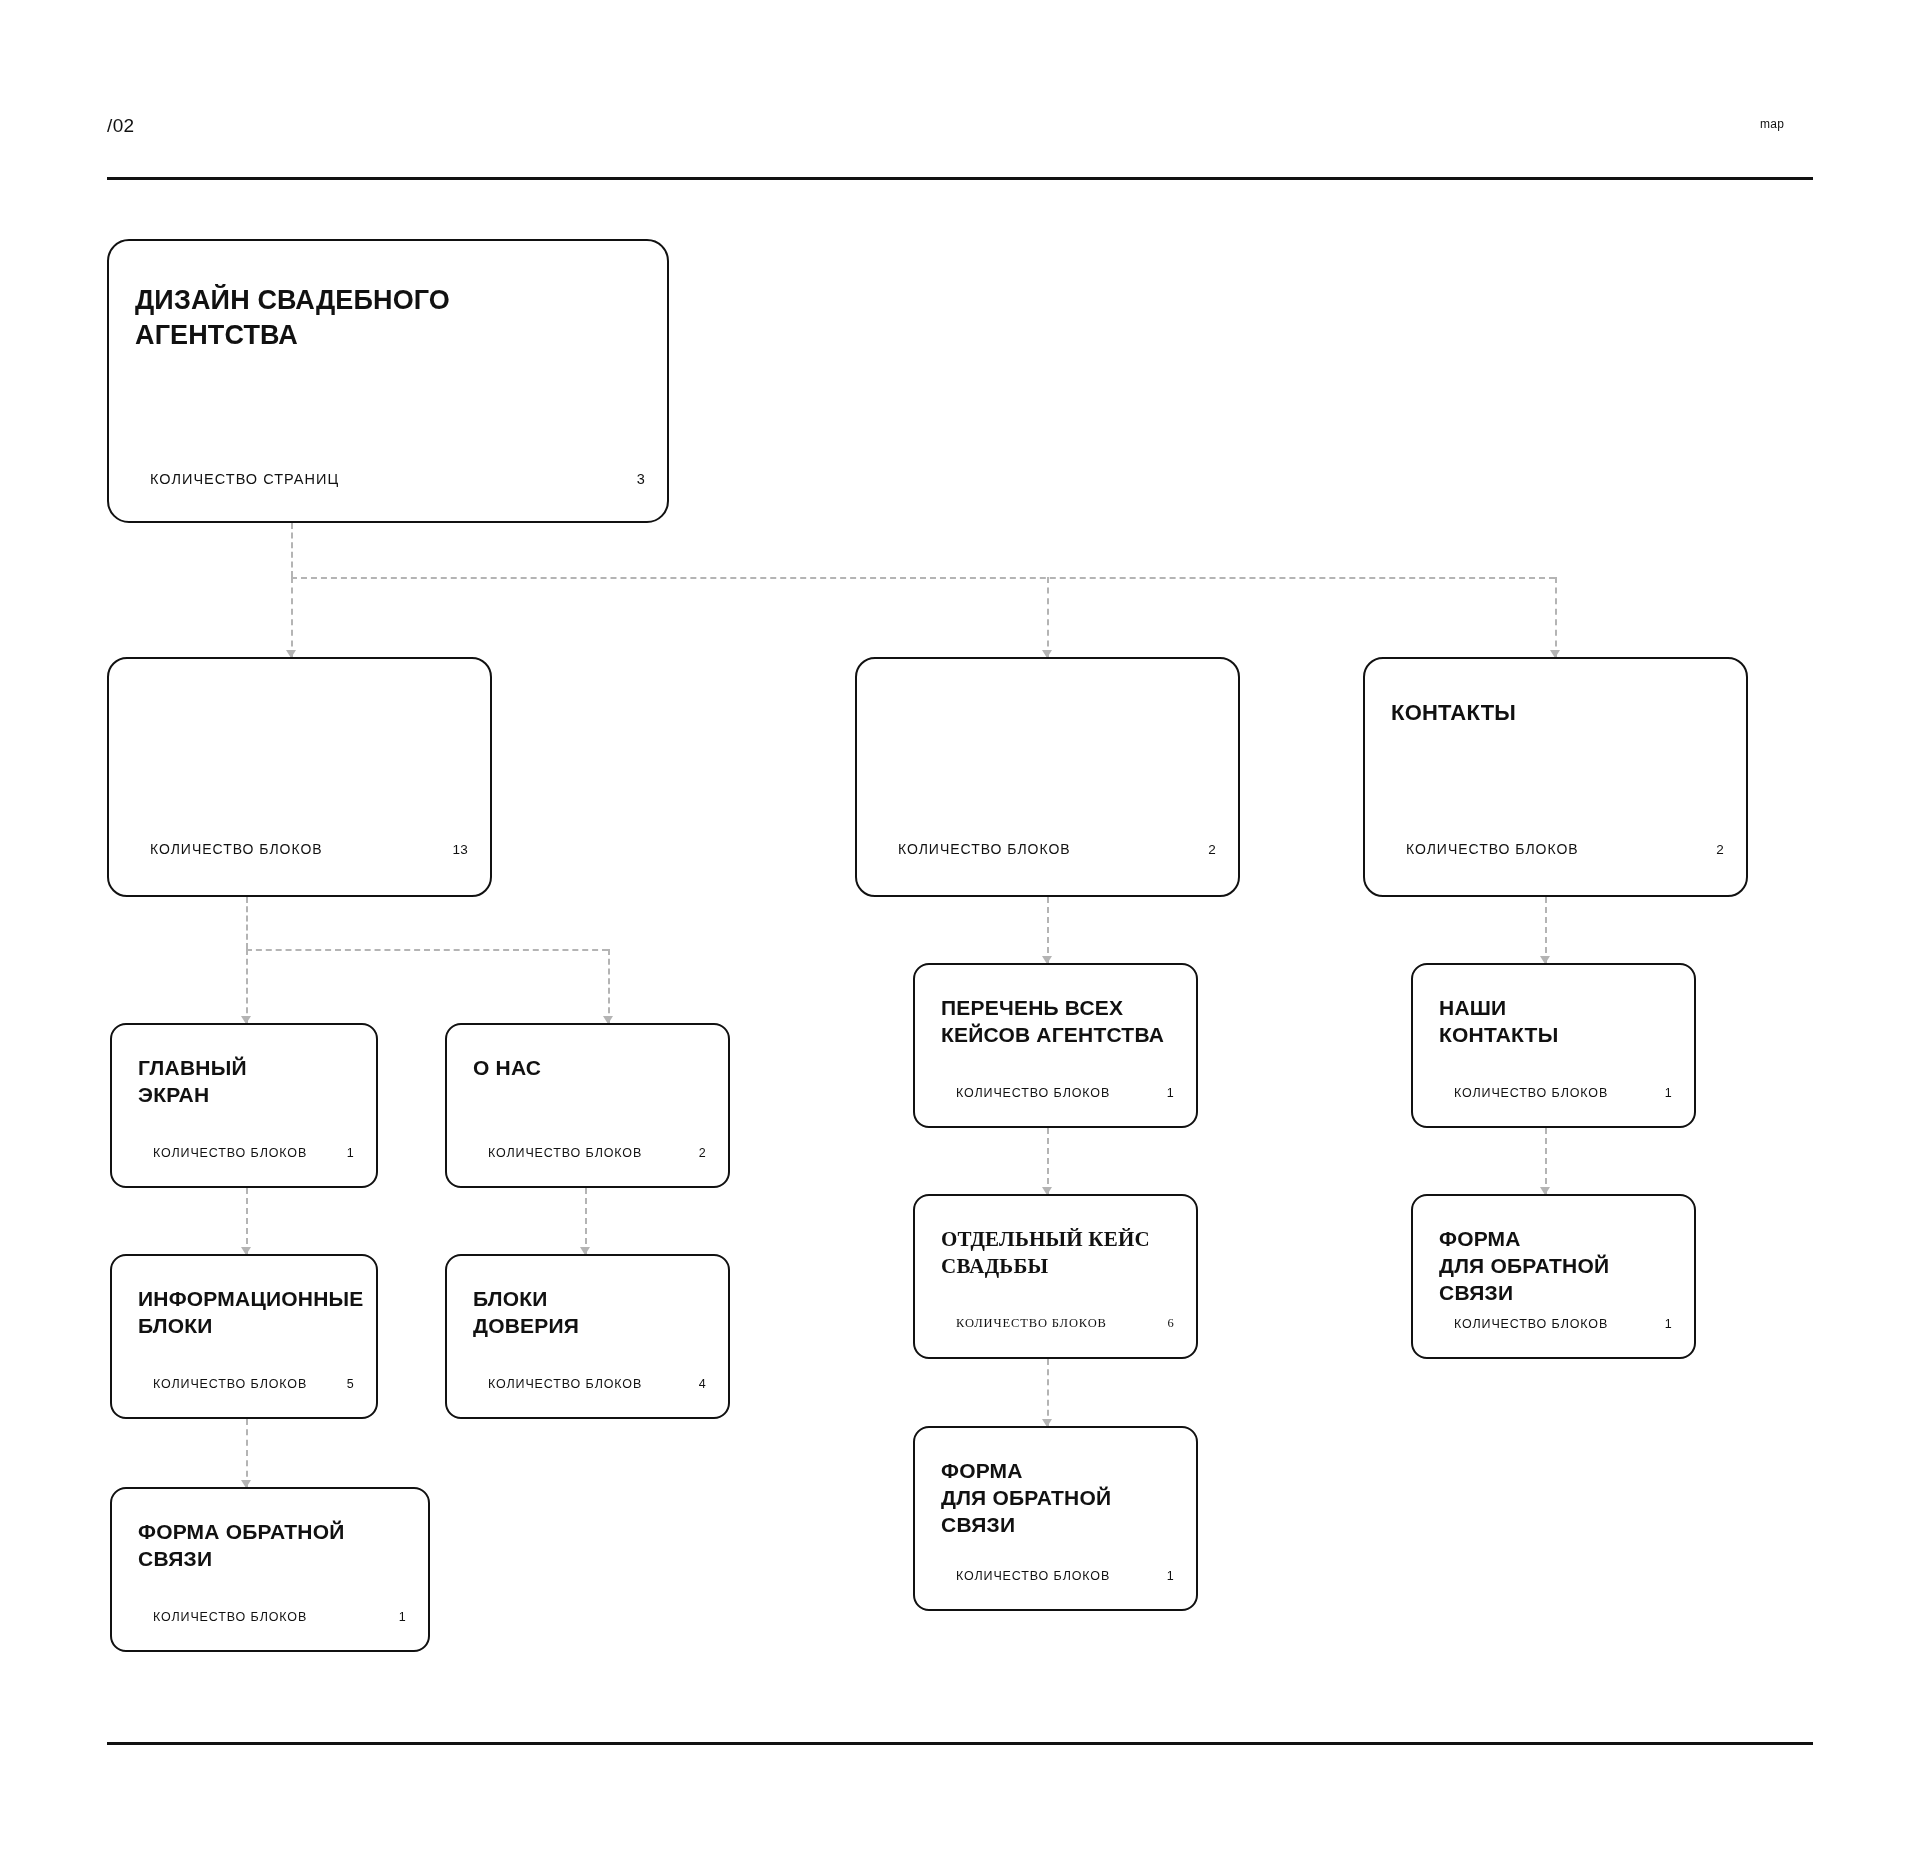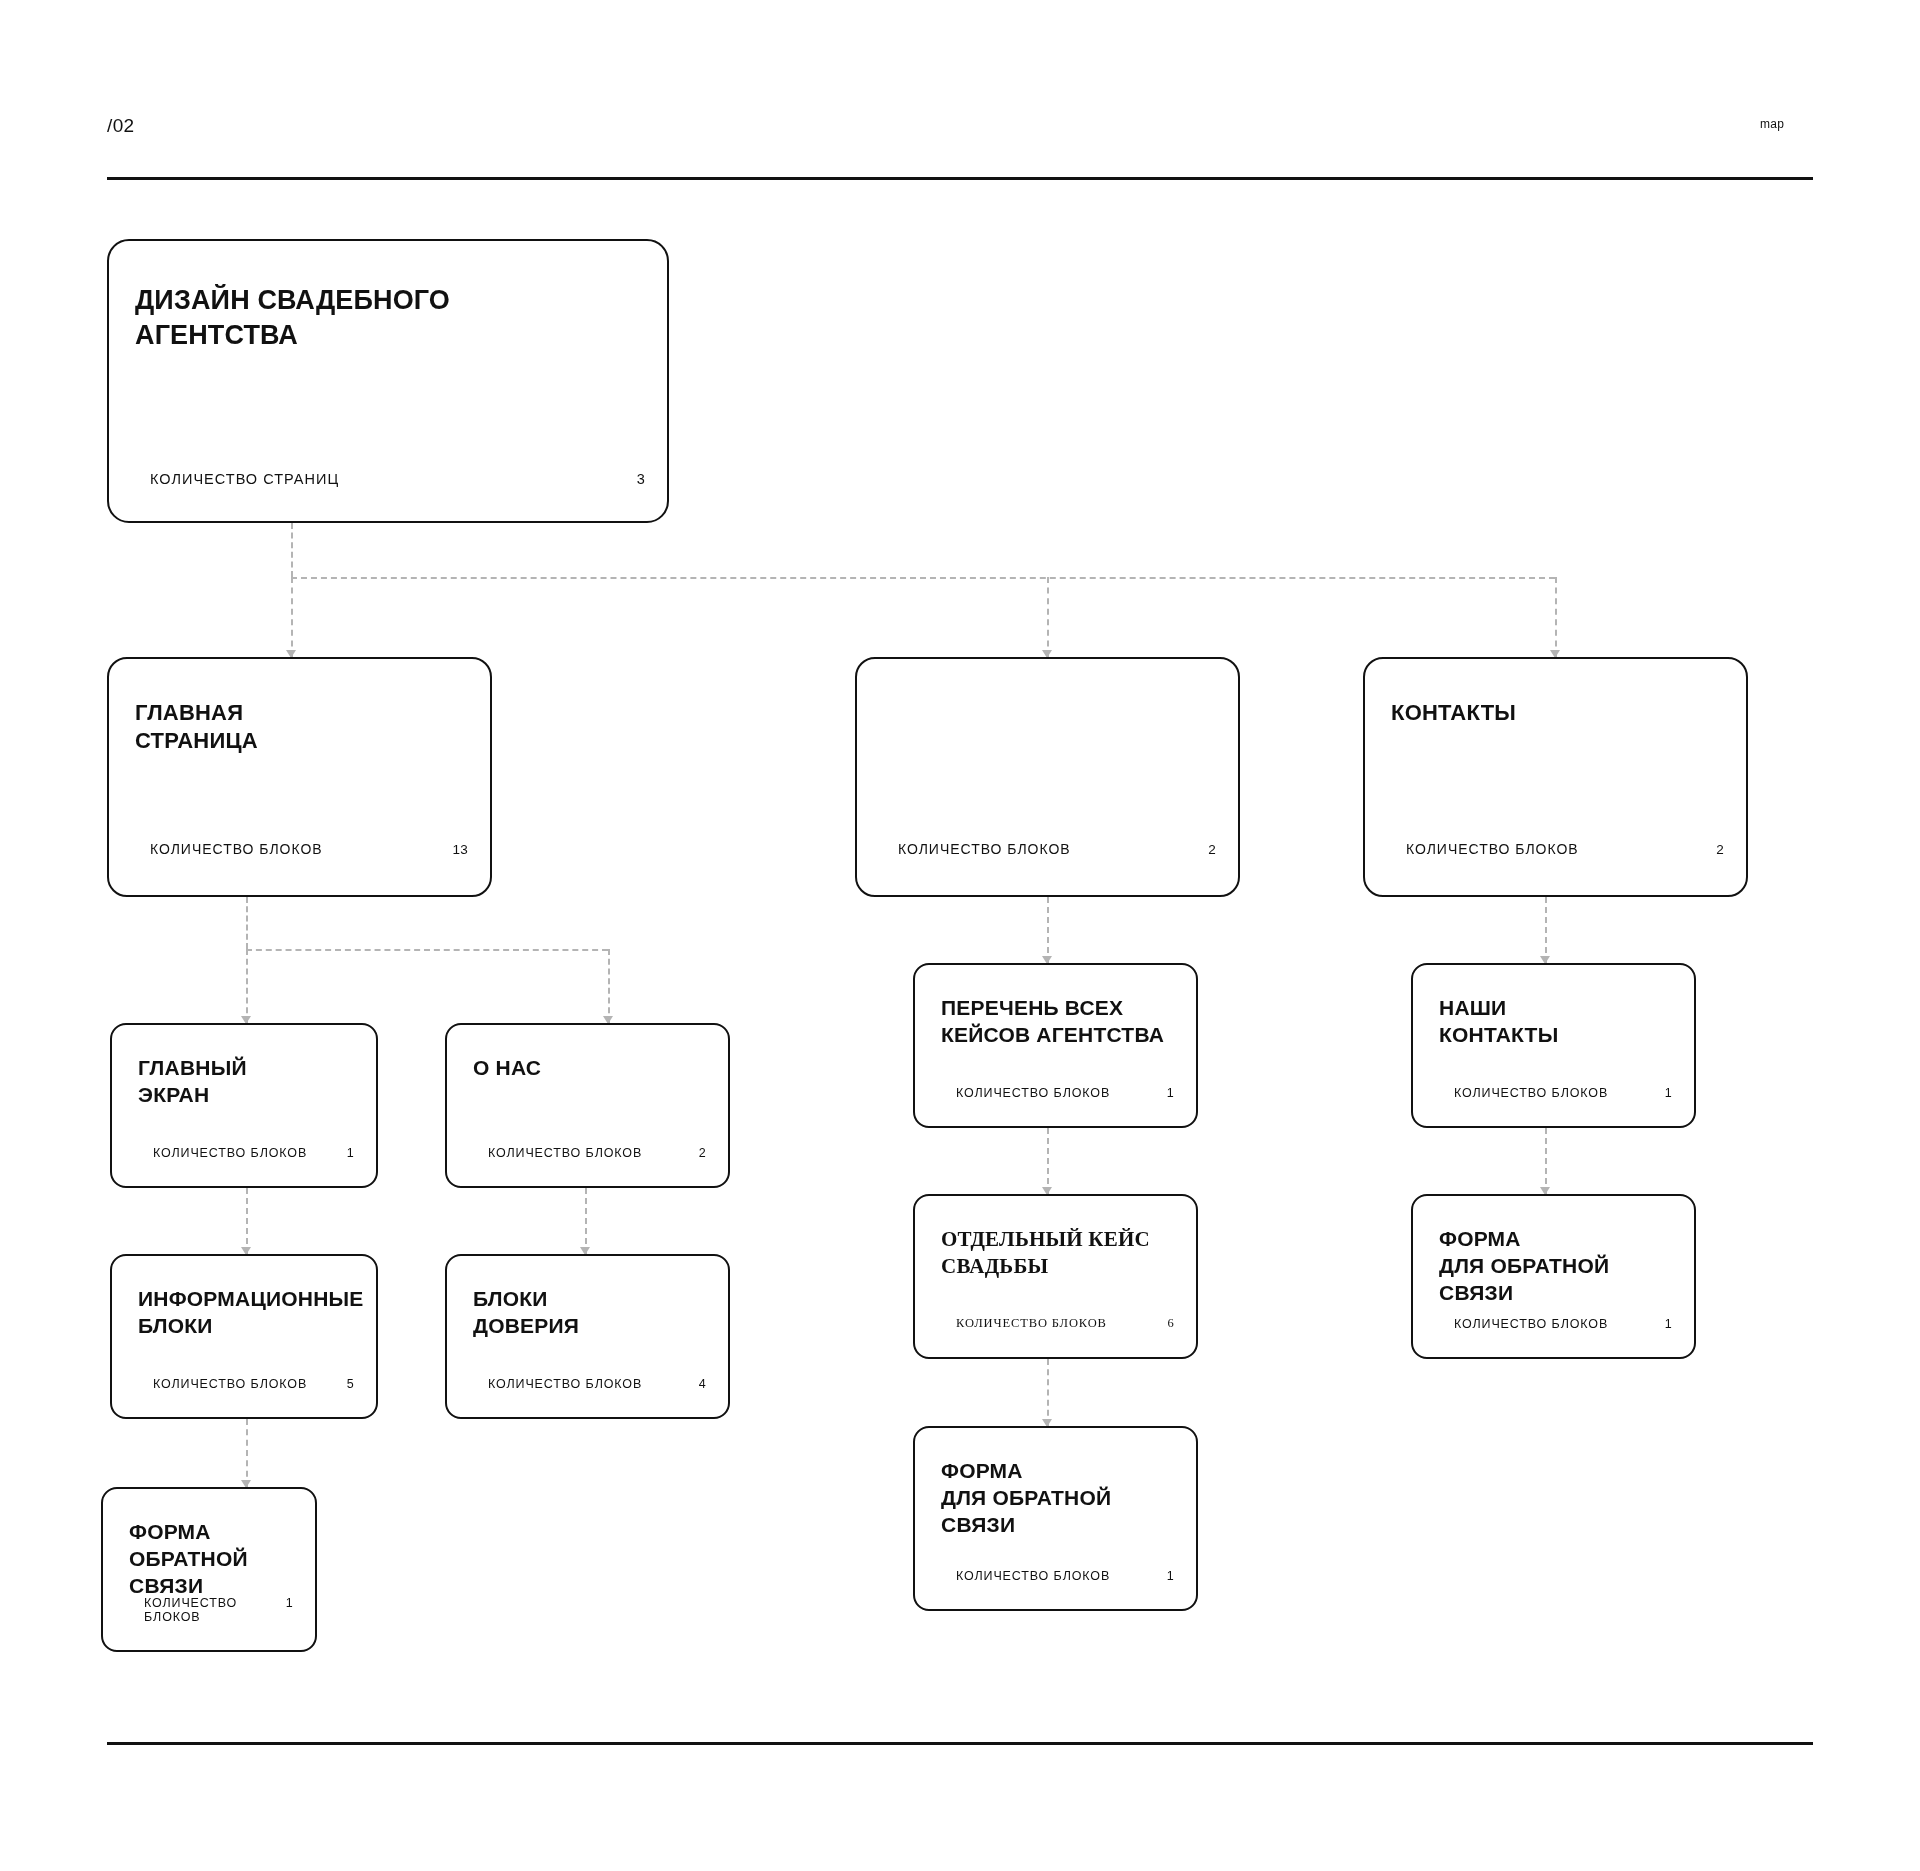--- a/index.html
+++ b/index.html
@@ -94,21 +94,21 @@
   
   .lvl2 { border-radius: 16px; }
   .lvl2 .title { top: 30px; font-size: 21px; }
   .lvl2 .meta { bottom: 26px; font-size: 12.5px; }
   .lvl2 .meta .count { font-size: 12.5px; }
 
   #node-mainscreen { left: 110px; top: 1023px; width: 268px; height: 165px; }
   #node-about { left: 445px; top: 1023px; width: 285px; height: 165px; }
   #node-infoblocks { left: 110px; top: 1254px; width: 268px; height: 165px; }
   #node-trust { left: 445px; top: 1254px; width: 285px; height: 165px; }
-  #node-feedback-home { left: 101px; top: 1487px; width: 216px; height: 165px; }
+  #node-feedback-home { left: 110px; top: 1487px; width: 320px; height: 165px; }
 
   #node-caselist { left: 913px; top: 963px; width: 285px; height: 165px; }
   #node-singlecase { left: 913px; top: 1194px; width: 285px; height: 165px; font-family: Liberation Serif, serif; }
   #node-feedback-port { left: 913px; top: 1426px; width: 285px; height: 185px; }
 
   #node-ourcontacts { left: 1411px; top: 963px; width: 285px; height: 165px; }
   #node-feedback-cont { left: 1411px; top: 1194px; width: 285px; height: 165px; }
 
   
   .conn {
@@ -177,22 +177,20 @@
   <div class="node" id="node-root">
     <div class="title">ДИЗАЙН СВАДЕБНОГО
 АГЕНТСТВА</div>
     <div class="meta">
       <span>КОЛИЧЕСТВО СТРАНИЦ</span>
       <span class="count">3</span>
     </div>
   </div>
 
   <div class="node lvl1" id="node-home">
-    <div class="title">ГЛАВНАЯ
-СТРАНИЦА</div>
     <div class="meta">
       <span>КОЛИЧЕСТВО БЛОКОВ</span>
       <span class="count">13</span>
     </div>
   </div>
 
   <div class="node lvl1" id="node-portfolio">
     <div class="meta">
       <span>КОЛИЧЕСТВО БЛОКОВ</span>
       <span class="count">2</span>

